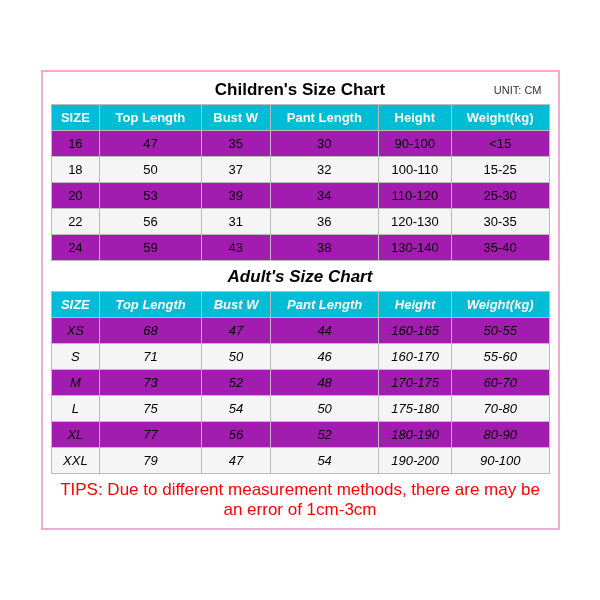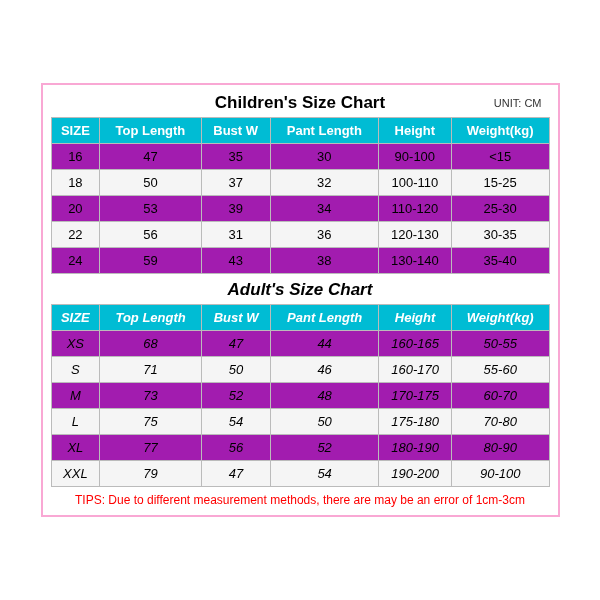--- a/index.html
+++ b/index.html
@@ -62,21 +62,21 @@
       padding: 5px 4px;
       text-align: center;
       border: 1px solid #bbb;
       font-size: 13px;
     }
     .adult-section {
       margin-top: 6px;
       font-style: italic;
     }
     .tips {
-      font-size: 12px;
+      font-size: 17px;
       color: red;
       text-align: center;
       margin-top: 6px;
     }
   </style>
 </head>
 <body>
 
 <div class="container">
 

